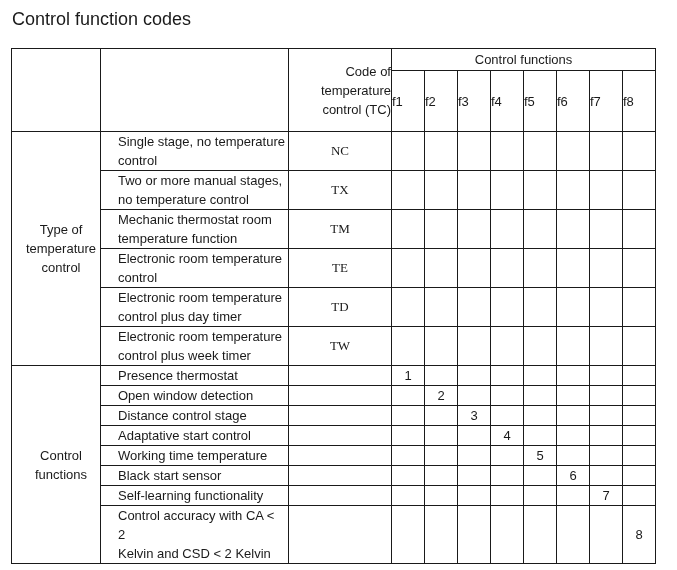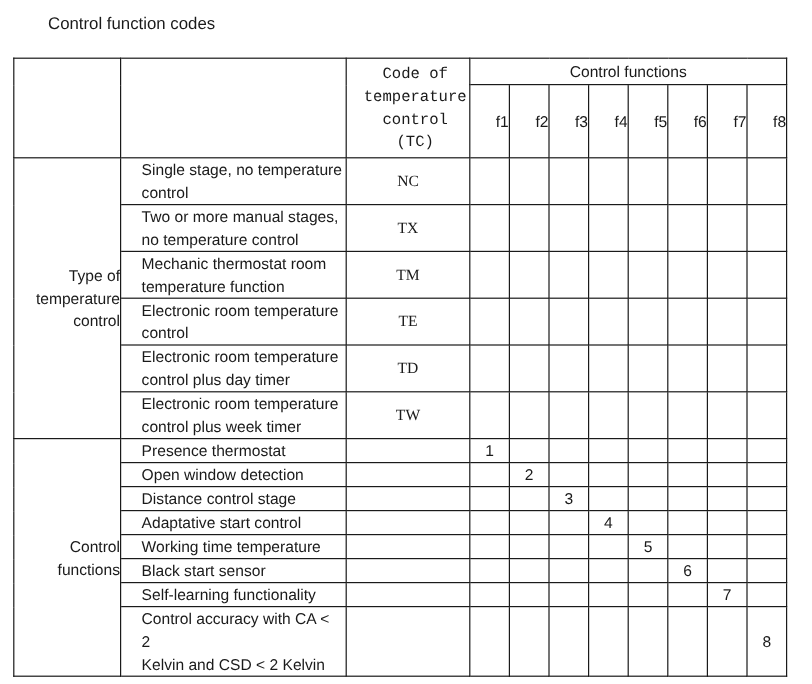--- a/index.html
+++ b/index.html
@@ -10,24 +10,23 @@
     height: 570px;
     background: #ffffff;
     font-family: "Liberation Sans", sans-serif;
     color: #1a1a1a;
     position: relative;
   }
   .page-title {
     position: absolute;
     left: 12px;
     top: 11px;
-    font-size: 14px;
+    font-size: 18px;
     line-height: 16px;
     color: #1a1a1a;
-    margin-left: 28px;
   }
   table.codes-table {
     position: absolute;
     left: 11px;
     top: 48px;
     width: 645px;
     border-collapse: collapse;
     table-layout: fixed;
   }
   .codes-table td, .codes-table th {
@@ -36,33 +35,32 @@
     font-weight: normal;
     font-size: 13px;
     vertical-align: middle;
     background: #ffffff;
     overflow: hidden;
   }
   
   tr.head-row-1 { height: 22px; }
   tr.head-row-2 { height: 61px; }
   th.cf-head { text-align: center; }
-  th.f-head  { text-align: right; }
+  th.f-head  { text-align: left; }
   th.code-head {
-    text-align: center;
+    text-align: right;
     padding-left: 12px;
     white-space: pre-line;
     line-height: 19px;
-    font-family: Liberation Mono, monospace;
   }
   
   tr.row-tall  td { height: 39px; }
   tr.row-short td { height: 20px; }
   td.group-cell {
-    text-align: right;
+    text-align: center;
     padding-left: 10px;
     white-space: pre-line;
     line-height: 19px;
     vertical-align: middle;
   }
   td.desc-cell {
     text-align: left;
     padding-left: 17px;
     padding-right: 3px;
     white-space: pre-line;

